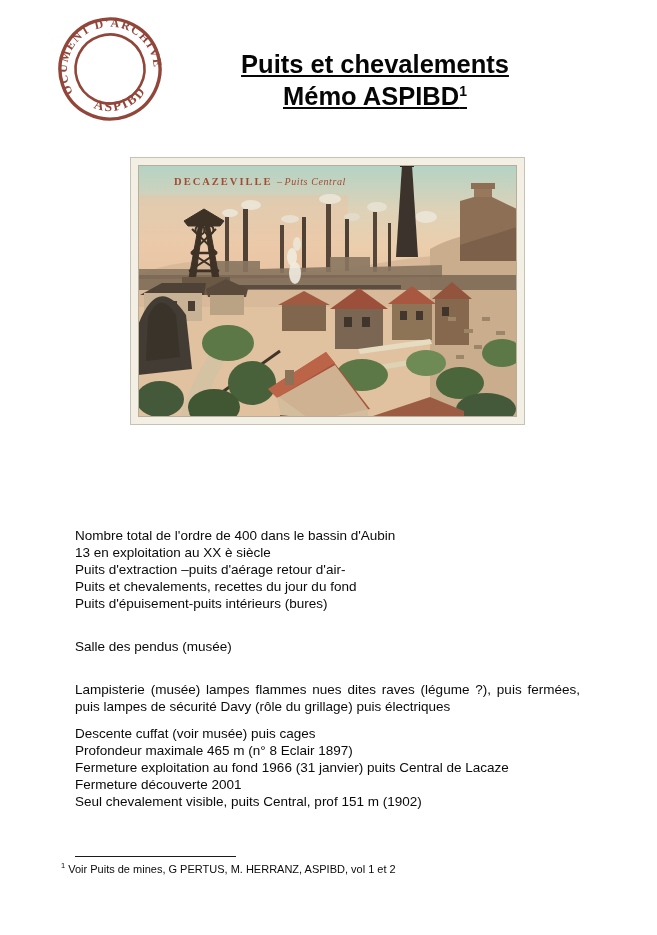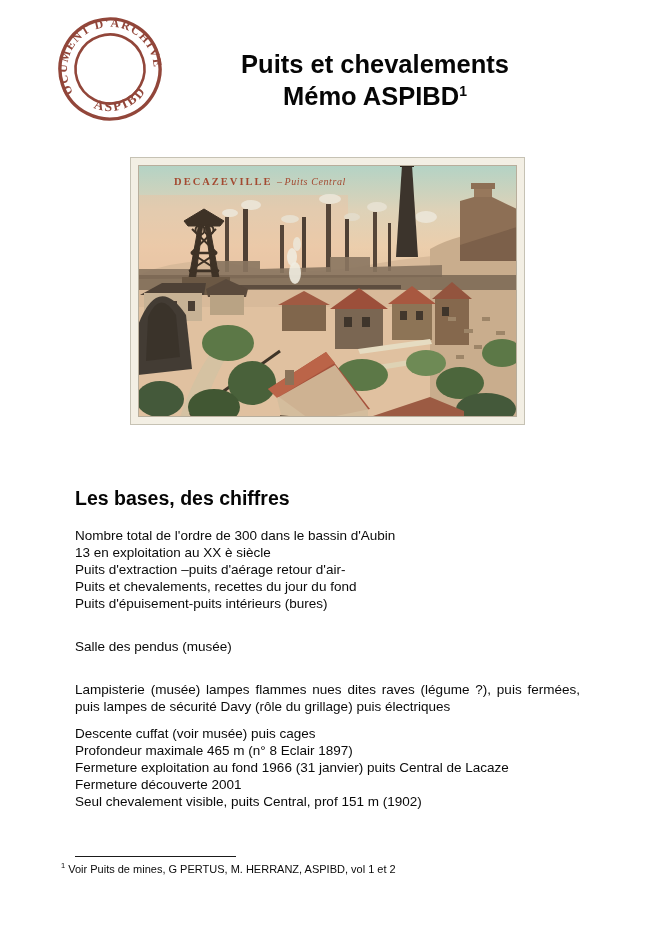--- a/index.html
+++ b/index.html
@@ -10,20 +10,21 @@
     margin:0 auto;
     font-family:"Liberation Sans","DejaVu Sans",sans-serif;
     color:#070707;
     overflow:hidden;
   }
   .stamp{position:absolute;left:52px;top:14px;width:116px;height:112px;}
   .title-block{
     position:absolute;left:93px;top:49px;width:564px;
     text-align:center;font-weight:700;font-size:25.5px;line-height:31.5px;
     color:#060606;
+    text-decoration:underline;
   }
   .title-block sup{font-size:14px;vertical-align:super;line-height:0;}
   .postcard{position:absolute;left:130px;top:157px;width:395px;height:268px;text-align:right;}
   .section-heading{
     position:absolute;left:75px;top:486px;width:505px;
     font-weight:700;font-size:19.5px;line-height:24px;color:#060606;
   }
   .content-body{
     position:absolute;left:75px;top:527px;width:505px;
     font-size:13.5px;line-height:17px;color:#0a0a0a;
@@ -203,25 +204,24 @@
           <tspan font-family="'Liberation Serif','DejaVu Serif',serif" font-weight="bold" font-size="10.5" letter-spacing="2" fill="#a34a31">DECAZEVILLE</tspan>
           <tspan font-family="'Liberation Serif','DejaVu Serif',serif" font-size="10" fill="#a34a31"> – </tspan>
           <tspan font-family="'Liberation Serif','DejaVu Serif',serif" font-style="italic" font-size="10" letter-spacing="0.6" fill="#a34a31">Puits Central</tspan>
         </text>
 
         <rect x="8.5" y="8.5" width="378" height="251" fill="none" stroke="#b8ae9c" stroke-width="1"></rect>
       </g>
     </svg>
   </div>
 
-  <div class="section-heading">Les bases, des chiffres</div>
 
   <div class="content-body">
     <p>
-      <span class="nline">Nombre total de l'ordre de 300 dans le bassin d'Aubin</span>
+      <span class="nline">Nombre total de l'ordre de 400 dans le bassin d'Aubin</span>
       <span class="nline">13 en exploitation au XX è siècle</span>
       <span class="nline">Puits d'extraction –puits d'aérage retour d'air-</span>
       <span class="nline">Puits et chevalements, recettes du jour du fond</span>
       <span class="nline">Puits d'épuisement-puits intérieurs (bures)</span>
     </p>
     <p class="gap10">
       <span class="nline">Salle des pendus (musée)</span>
     </p>
     <p class="gap10">
       <span class="jline">Lampisterie (musée) lampes flammes nues dites raves (légume ?), puis fermées,</span>

